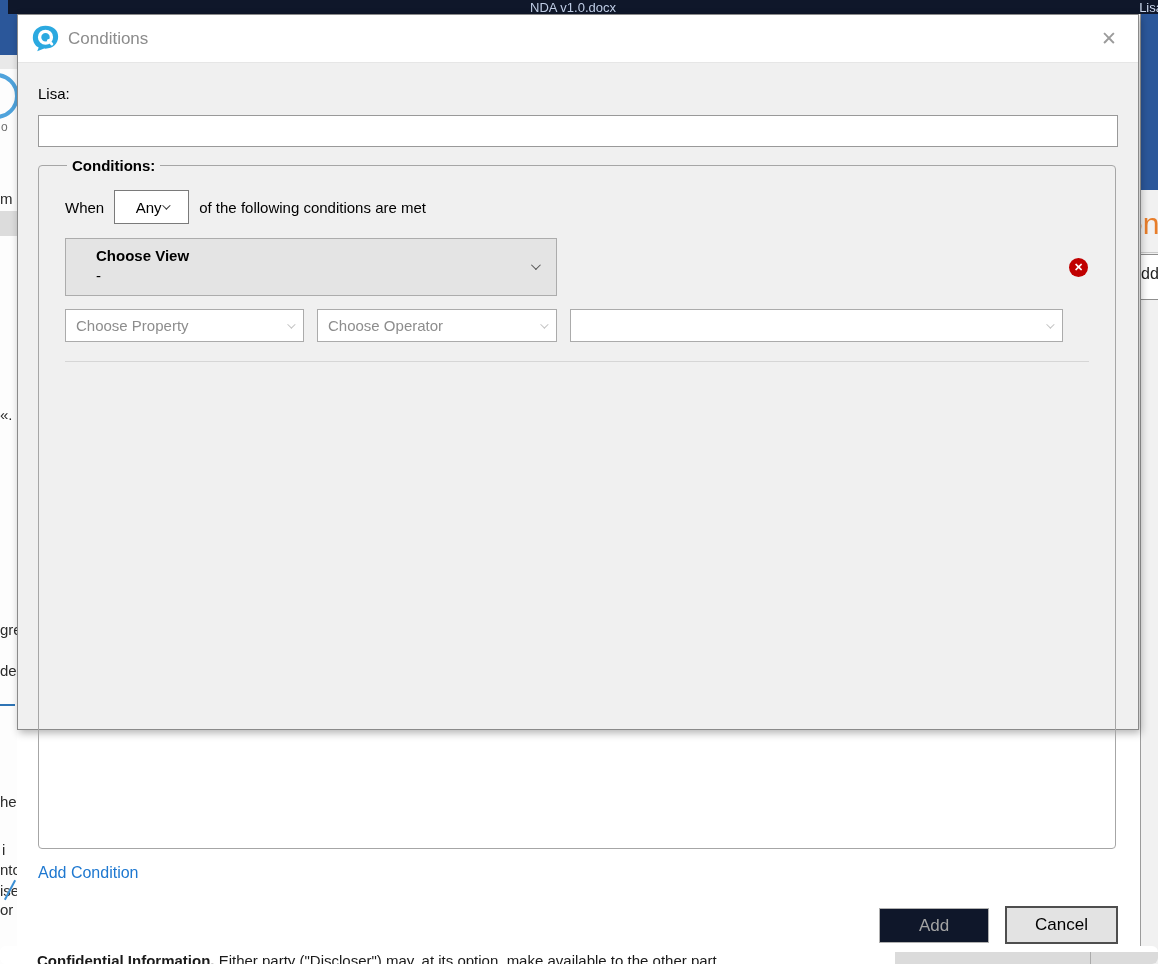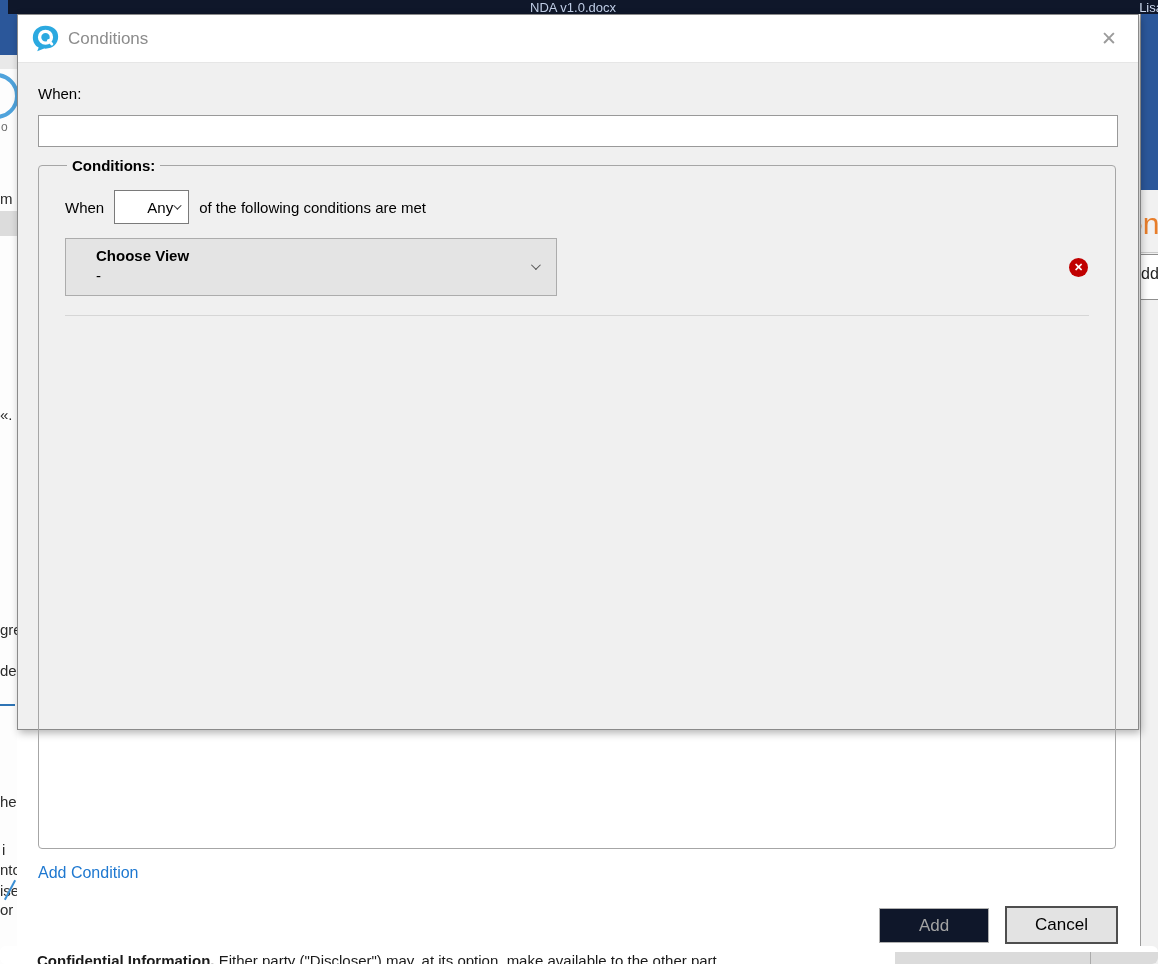--- a/index.html
+++ b/index.html
@@ -47,21 +47,21 @@
 
   .body-pad { padding:0 20px; }
   .name-label { margin-top:22px; font-size:15px; color:#000; }
   .name-input { margin-top:13px; width:1080px; height:32px; border:1px solid #999; background:#FFF; font-size:15px; padding:0 8px; font-family:"Liberation Sans", sans-serif; }
 
   fieldset.cond-group { margin-top:10px; width:1078px; height:692px; border:1px solid #A6A6A6; border-radius:4px; padding:0 26px; }
   fieldset.cond-group legend { font-size:15px; font-weight:bold; color:#000; padding:0 5px; margin-left:2px; }
 
   .when-row { margin-top:16px; display:flex; align-items:center; font-size:15px; color:#000; }
   .when-row .txt { white-space:nowrap; }
-  .mode-select { margin:0 10px; width:75px; height:34px; background:#FFF; border:1px solid #7A7A7A; display:flex; align-items:center; justify-content:flex-end; padding:0 9px; font-size:15px; cursor:pointer; }
+  .mode-select { margin:0 10px; width:75px; height:34px; background:#FFF; border:1px solid #7A7A7A; display:flex; align-items:center; justify-content:center; padding:0 9px; font-size:15px; cursor:pointer; }
 
   .chev { display:inline-block; width:7px; height:7px; border-right:1.5px solid currentColor; border-bottom:1.5px solid currentColor; transform:rotate(45deg) translateY(-2px); }
   .chev.sm { width:6px; height:6px; }
 
   .cv-row { position:relative; margin-top:14px; width:100%; }
   .view-select { width:492px; height:58px; background:#E4E4E4; border:1px solid #ACACAC; position:relative; padding:8px 30px; cursor:pointer; }
   .view-select .lbl { font-size:15px; font-weight:bold; color:#000; }
   .view-select .val { font-size:15px; color:#000; margin-top:3px; }
   .view-select .chev { position:absolute; right:18px; top:24px; color:#555; }
   .delete-btn { position:absolute; right:1px; top:20px; width:19px; height:19px; border:none; border-radius:50%; background:#C00000; color:#FFF; font-size:11px; font-weight:bold; line-height:19px; text-align:center; cursor:pointer; padding:0; font-family:"Liberation Sans", sans-serif; }
@@ -134,21 +134,21 @@
       <svg width="27" height="27" viewBox="0 0 32 32">
         <path fill="#2BA9E0" d="M16 1 C7.2 1 1 6.8 1 15 c0 5.2 2.6 9.4 6.9 11.8 L6.2 31 l8.2 -3.2 c.6 .1 1 .2 1.6 .2 8.8 0 15 -5.8 15 -14 S24.8 1 16 1 z"></path>
         <circle cx="16" cy="14.5" r="7" fill="none" stroke="#FFF" stroke-width="4"></circle>
         <path d="M19.5 18.5 L23.5 22.5" stroke="#FFF" stroke-width="3.4" stroke-linecap="round"></path>
       </svg>
       <span class="title">Conditions</span>
       <button class="close-btn"><span>✕</span></button>
     </div>
 
     <div class="body-pad">
-      <div class="name-label">When:</div>
+      <div class="name-label">Lisa:</div>
       <input class="name-input" type="text" value="" style="">
 
       <fieldset class="cond-group">
         <legend>Conditions:</legend>
 
         <div class="when-row">
           <span class="txt">When</span>
           <div class="mode-select">
             <span>Any</span>
             <span class="chev sm" style="color:#333;"></span>
@@ -158,20 +158,34 @@
 
         <div class="cv-row">
           <div class="view-select">
             <div class="lbl">Choose View</div>
             <div class="val">-</div>
             <span class="chev"></span>
           </div>
           <button class="delete-btn"><span>✕</span></button>
         </div>
 
+        <div class="dd-row">
+          <div class="dd prop">
+            <span>Choose Property</span>
+            <span class="chev sm"></span>
+          </div>
+          <div class="dd oper">
+            <span>Choose Operator</span>
+            <span class="chev sm"></span>
+          </div>
+          <div class="dd valu">
+            <span></span>
+            <span class="chev sm"></span>
+          </div>
+        </div>
 
         <div class="divider"></div>
       </fieldset>
 
       <a class="add-link">Add Condition</a>
     </div>
 
     <button class="footer-btn btn-add" disabled="">Add</button>
     <button class="footer-btn btn-cancel">Cancel</button>
   </div>

